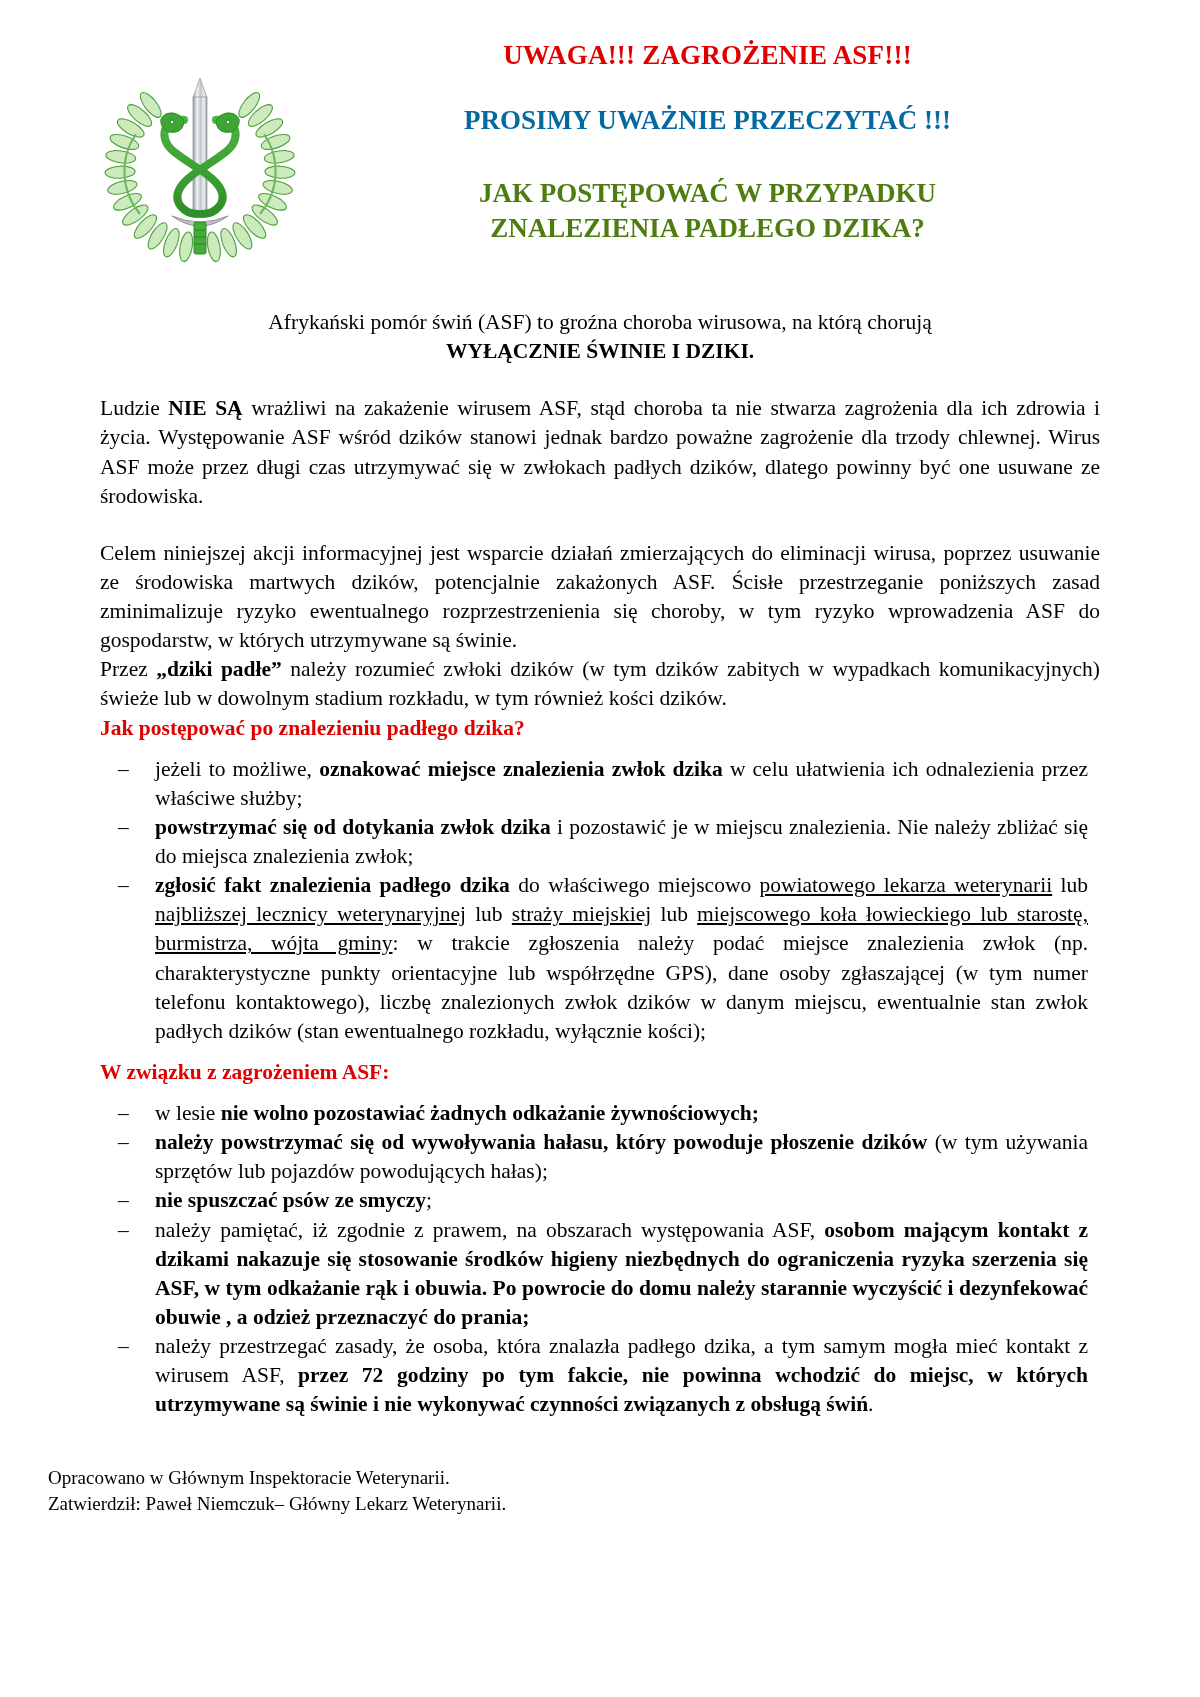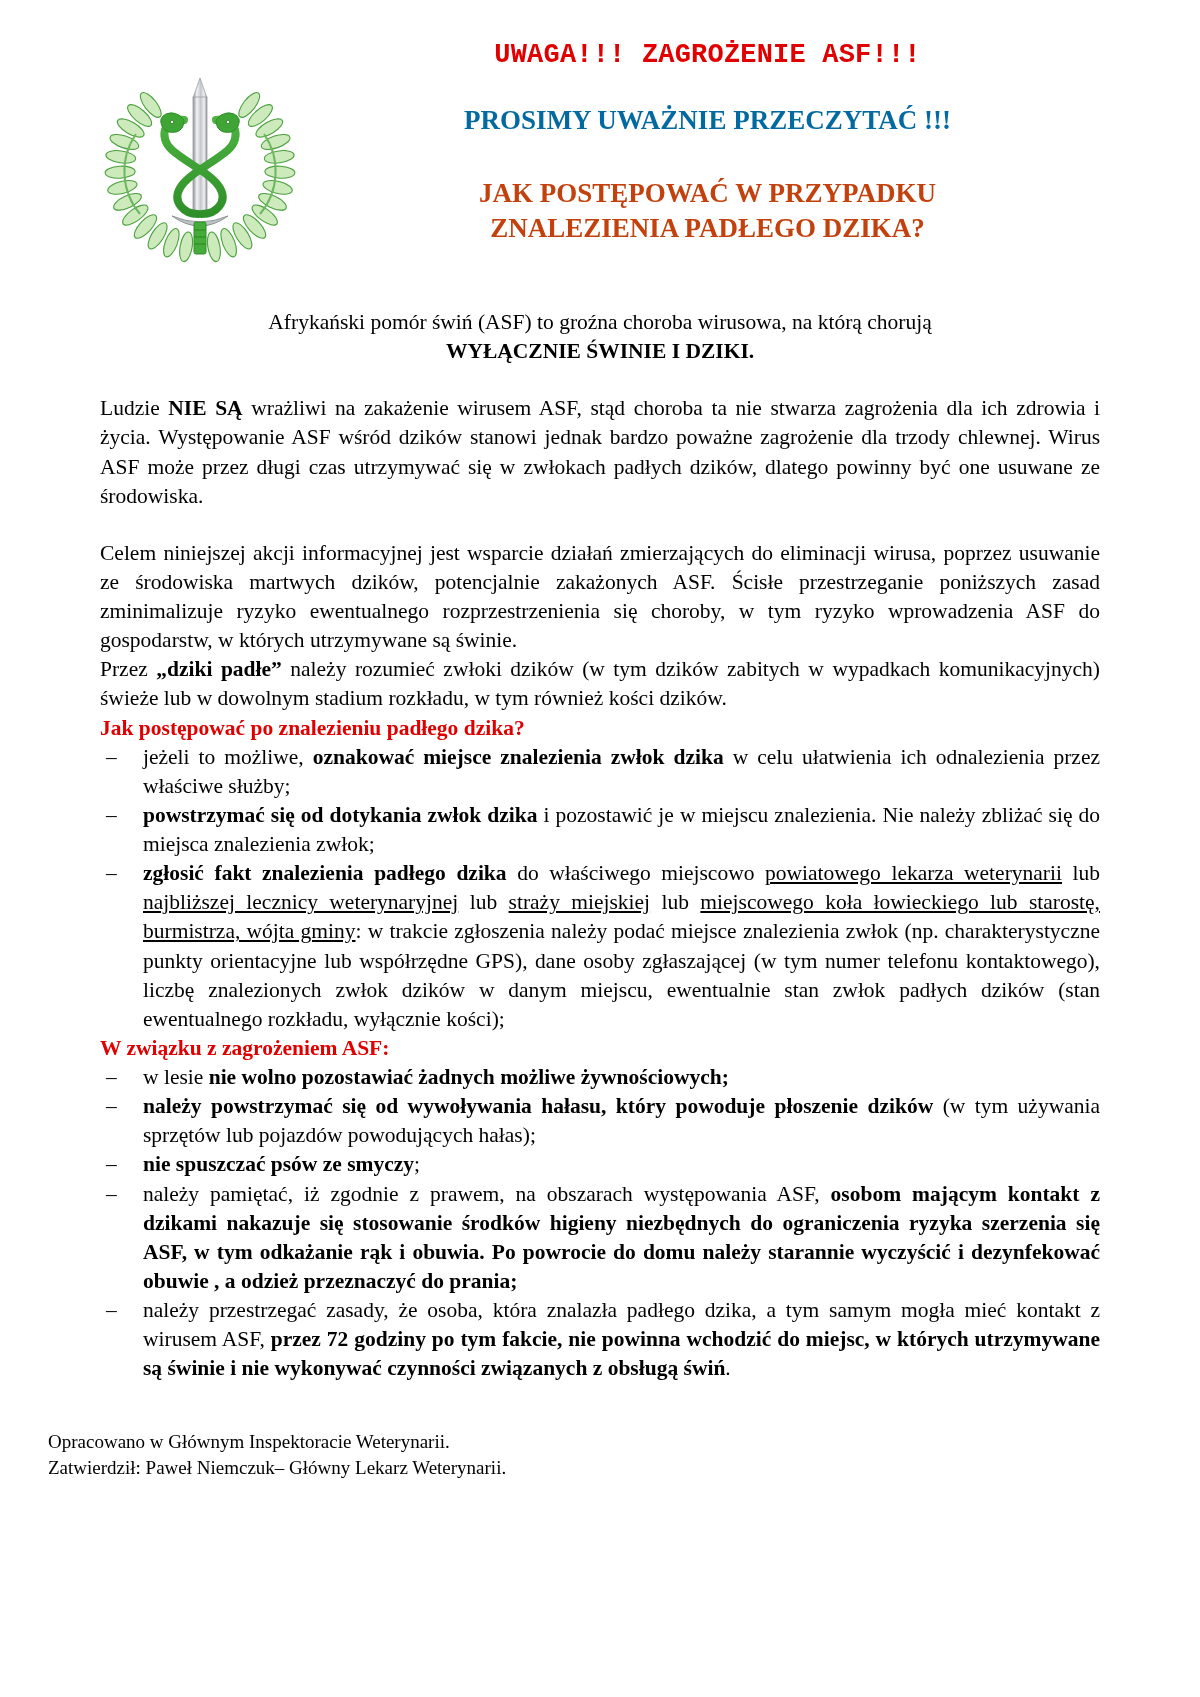--- a/index.html
+++ b/index.html
@@ -43,31 +43,30 @@
     text-align: center;
     padding-top: 4px;
   }
   .title-red {
     color: #e00000;
     font-weight: bold;
     font-size: 27px;
     letter-spacing: 0.2px;
     line-height: 1.15;
     margin: 0 0 34px 0;
-    font-family: Liberation Mono, monospace;
   }
   .title-black {
     color: #0369a1;
     font-weight: bold;
     font-size: 27px;
     line-height: 1.15;
     margin: 0 0 40px 0;
   }
   .title-red2 {
-    color: #c2410c;
+    color: #4d7c0f;
     font-weight: bold;
     font-size: 27px;
     line-height: 1.28;
     margin: 0;
   }
   .title-red2 span { display: block; }
 
   
   .content {
     padding: 0 100px 0 100px;
@@ -95,21 +94,21 @@
     color: #e00000;
     font-weight: bold;
     font-size: 21.5px;
     margin: 0;
     line-height: 1.355;
     text-align: left;
   }
 
   ul.dashlist {
     list-style: none;
-    margin: 0;
+    margin: 12px;
     padding: 0;
   }
   ul.dashlist > li {
     position: relative;
     padding-left: 43px;
     text-align: justify;
     margin: 0;
   }
   ul.dashlist > li::before {
     content: "\2013";
@@ -298,21 +297,21 @@
       <li><span>jeżeli to możliwe, </span><span class="bold">oznakować miejsce znalezienia zwłok dzika</span><span> w celu ułatwienia ich odnalezienia przez właściwe służby;</span></li>
 
       <li><span class="bold">powstrzymać się od dotykania zwłok dzika</span><span> i pozostawić je w miejscu znalezienia. Nie należy zbliżać się do miejsca znalezienia zwłok;</span></li>
 
       <li><span class="bold">zgłosić fakt znalezienia padłego dzika</span><span> do właściwego miejscowo </span><span class="uline">powiatowego lekarza weterynarii</span><span> lub </span><span class="uline">najbliższej lecznicy weterynaryjnej</span><span> lub </span><span class="uline">straży miejskiej</span><span> lub </span><span class="uline">miejscowego koła łowieckiego lub starostę, burmistrza, wójta gminy</span><span>: w trakcie zgłoszenia należy podać miejsce znalezienia zwłok (np. charakterystyczne punkty orientacyjne lub współrzędne GPS), dane osoby zgłaszającej (w tym numer telefonu kontaktowego), liczbę znalezionych zwłok dzików w danym miejscu, ewentualnie stan zwłok padłych dzików (stan ewentualnego rozkładu, wyłącznie kości);</span></li>
     </ul>
 
     <h3 class="redhead">W związku z zagrożeniem ASF:</h3>
 
     <ul class="dashlist">
-      <li><span>w lesie </span><span class="bold">nie wolno pozostawiać żadnych możliwe żywnościowych;</span></li>
+      <li><span>w lesie </span><span class="bold">nie wolno pozostawiać żadnych odkażanie żywnościowych;</span></li>
 
       <li><span class="bold">należy powstrzymać się od wywoływania hałasu, który powoduje płoszenie dzików</span><span> (w tym używania sprzętów lub pojazdów powodujących hałas);</span></li>
 
       <li><span class="bold">nie spuszczać psów ze smyczy</span><span>;</span></li>
 
       <li><span>należy pamiętać, iż zgodnie z prawem, na obszarach występowania ASF, </span><span class="bold">osobom mającym kontakt z dzikami nakazuje się stosowanie środków higieny niezbędnych do ograniczenia ryzyka szerzenia się ASF, w tym odkażanie rąk i obuwia. Po powrocie do domu należy starannie wyczyścić i dezynfekować obuwie , a odzież przeznaczyć do prania;</span></li>
 
       <li><span>należy przestrzegać zasady, że osoba, która znalazła padłego dzika, a tym samym mogła mieć kontakt z wirusem ASF, </span><span class="bold">przez 72 godziny po tym fakcie, nie powinna wchodzić do miejsc, w których utrzymywane są świnie i nie wykonywać czynności związanych z obsługą świń</span><span>.</span></li>
     </ul>
   </div>

